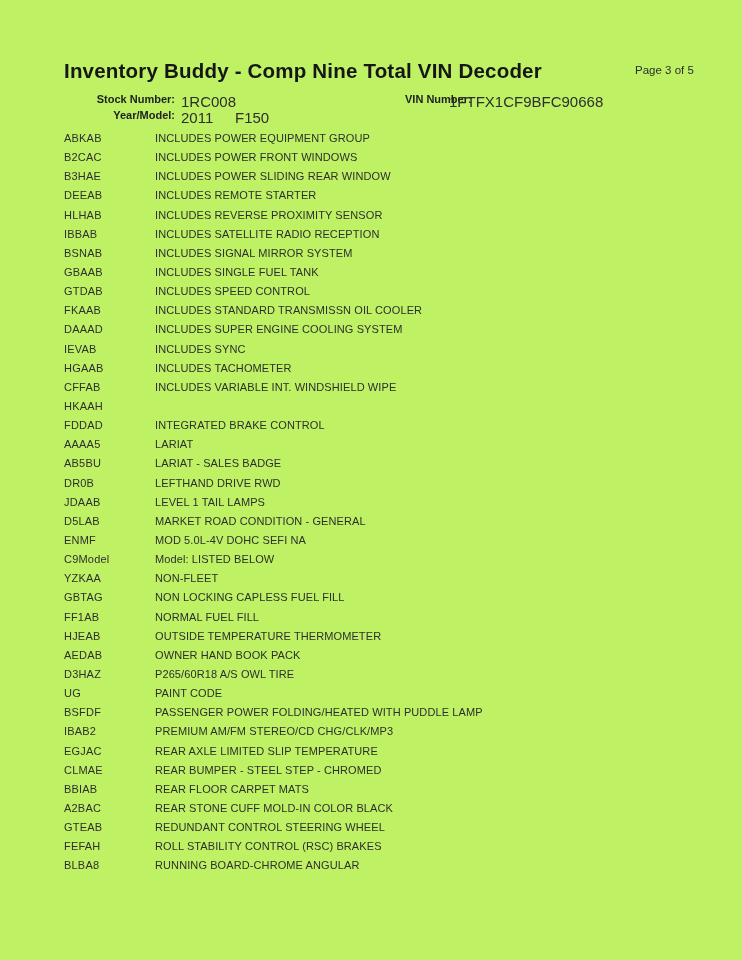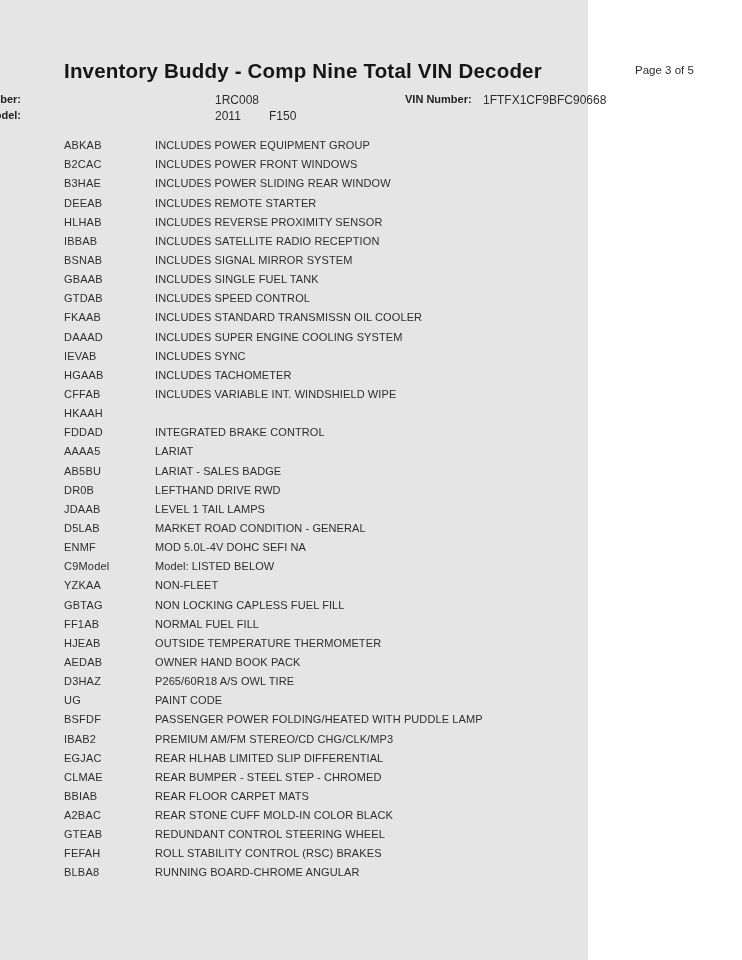--- a/index.html
+++ b/index.html
@@ -5,23 +5,23 @@
   * { margin: 0; padding: 0; box-sizing: border-box; }
   html, body {
     width: 742px;
     height: 960px;
     background: #ffffff;
     font-family: "Liberation Sans", sans-serif;
     overflow: hidden;
   }
   .page {
     position: relative;
-    width: 588px;
+    width: 742px;
     height: 960px;
-    background: #e5e5e5;
+    background: #bef264;
     color: #2e2e2e;
   }
   .doc-title {
     position: absolute;
     left: 64px;
     top: 59px;
     font-size: 20.5px;
     font-weight: bold;
     letter-spacing: 0.2px;
     color: #161616;
@@ -40,42 +40,41 @@
     position: absolute;
     font-size: 11px;
     font-weight: bold;
     color: #222222;
     white-space: nowrap;
     text-align: right;
     padding-left: 32px;
   }
   .hdr-value {
     position: absolute;
-    font-size: 12px;
+    font-size: 15px;
     color: #2e2e2e;
     white-space: nowrap;
-    margin-left: 34px;
   }
   .lbl-stock   { top: 93px;  right: 567px; }
   .val-stock   { top: 93px;  left: 181px; }
   .lbl-vin     { top: 93px;  left: 373px; }
   .val-vin     { top: 93px;  left: 449px; }
   .lbl-year    { top: 109px; right: 567px; }
   .val-year    { top: 109px; left: 181px; }
   .val-model   { top: 109px; left: 235px; }
   .options-list {
     position: absolute;
     left: 64px;
     top: 132px;
     width: 640px;
   }
   .option-row {
     display: flex;
     height: 19.15px;
-    align-items: flex-end;
+    align-items: flex-start;
     font-size: 11px;
     color: #2e2e2e;
     white-space: nowrap;
   }
   .option-code {
     width: 91px;
     flex: 0 0 91px;
     letter-spacing: 0.2px;
   }
   .option-desc {
@@ -257,21 +256,21 @@
     <span class="option-desc">PASSENGER POWER FOLDING/HEATED WITH PUDDLE LAMP</span>
   </div>
 
   <div class="option-row">
     <span class="option-code">IBAB2</span>
     <span class="option-desc">PREMIUM AM/FM STEREO/CD CHG/CLK/MP3</span>
   </div>
 
   <div class="option-row">
     <span class="option-code">EGJAC</span>
-    <span class="option-desc">REAR HLHAB LIMITED SLIP DIFFERENTIAL</span>
+    <span class="option-desc">REAR AXLE LIMITED SLIP TEMPERATURE</span>
   </div>
 
   <div class="option-row">
     <span class="option-code">CLMAE</span>
     <span class="option-desc">REAR BUMPER - STEEL STEP - CHROMED</span>
   </div>
 
   <div class="option-row">
     <span class="option-code">BBIAB</span>
     <span class="option-desc">REAR FLOOR CARPET MATS</span>

